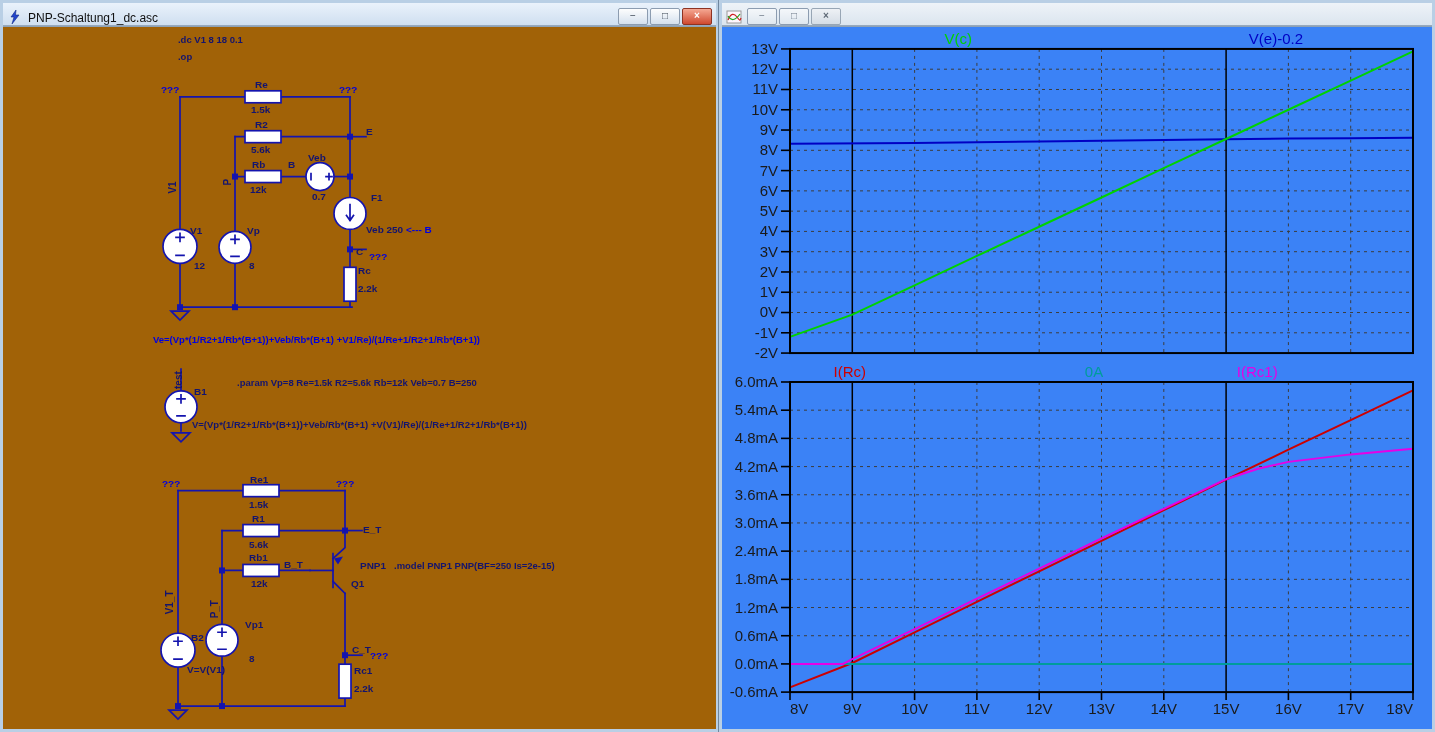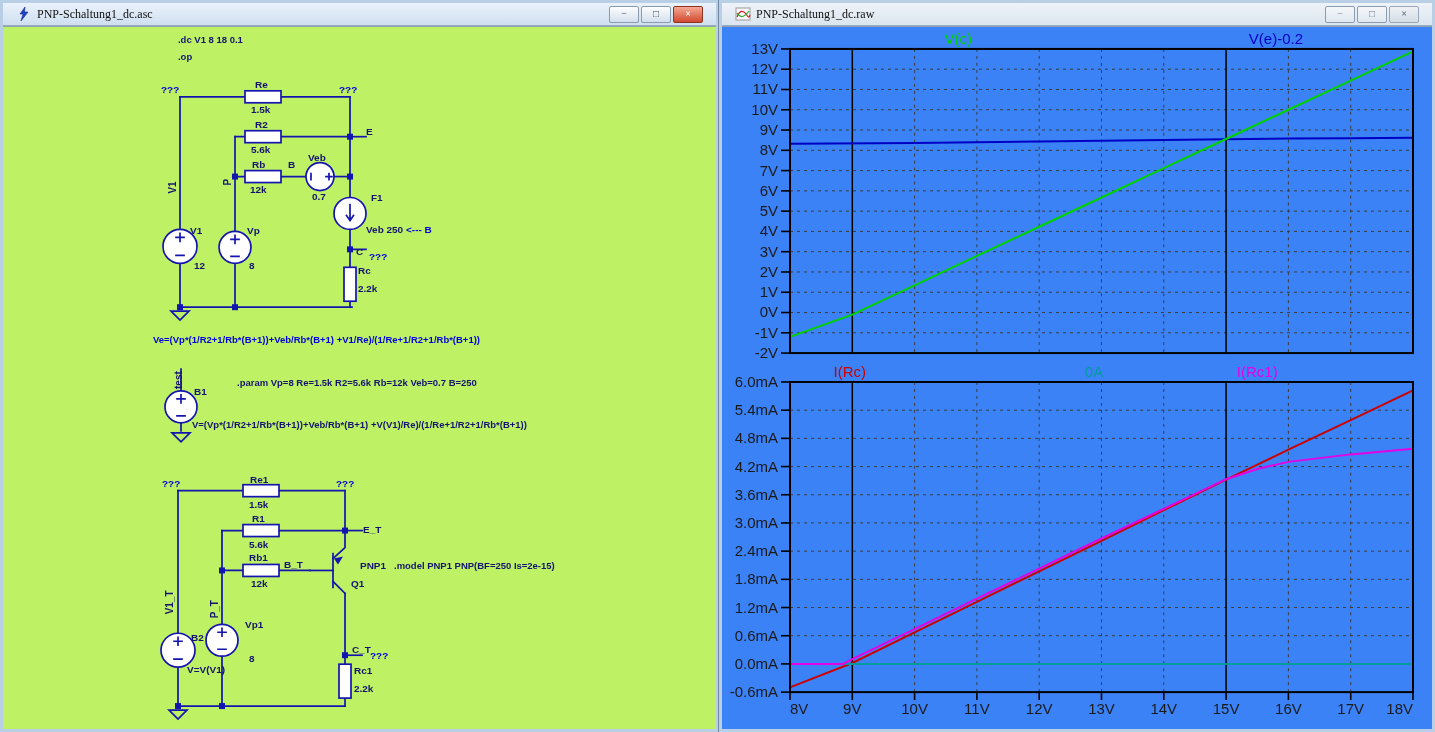--- a/index.html
+++ b/index.html
@@ -1,33 +1,33 @@
 <!DOCTYPE html>
 <html><head>
 <meta charset="utf-8">
 <style>
   html,body{margin:0;padding:0;background:#9db8d2;font-family:"Liberation Sans",sans-serif;}
   .desktop{width:1435px;height:732px;display:flex;overflow:hidden;}
   .window{box-sizing:border-box;height:732px;border:3px solid #b9cfe5;outline:1px solid #70879f;display:flex;flex-direction:column;background:#dce7f2;}
   .window.left{width:719px;}
   .window.right{width:716px;}
-  .titlebar{height:22px;display:flex;align-items:center;padding:0 13px;gap:5px;
-    background:linear-gradient(#eaf2fb,#cfdff0);border-bottom:1px solid #97a9bd;flex:0 0 22px;font-family:Liberation Serif, serif;}
+  .titlebar{height:22px;display:flex;align-items:flex-end;padding:0 4px;gap:5px;
+    background:linear-gradient(#eaf2fb,#cfdff0);border-bottom:1px solid #97a9bd;flex:0 0 22px;}
   .window.inactive .titlebar{background:linear-gradient(#eef3f8,#dbe5ef);}
   .titletext{font-size:12px;color:#101010;white-space:nowrap;flex:1 1 auto;overflow:hidden;}
   .appicon{width:16px;height:16px;flex:0 0 16px;}
   .winbtns{display:flex;gap:2px;flex:0 0 auto;}
   .wbtn{width:28px;height:15px;border:1px solid #8c9cb0;border-radius:2px;
     background:linear-gradient(#fdfdfd,#d4e0ee);color:#3c4654;font-size:10px;line-height:13px;
     text-align:center;cursor:default;user-select:none;}
   .wbtn.close{background:linear-gradient(#f5a893,#d0492f);border-color:#8e3322;color:#fff;font-weight:bold;}
   .window.inactive .wbtn{background:linear-gradient(#f4f7fa,#dfe7ef);color:#6d7a88;}
   .window.inactive .wbtn.close{background:linear-gradient(#eef1f5,#d5dde6);border-color:#98a6b5;color:#5d6875;font-weight:bold;}
   .client{flex:1 1 auto;position:relative;border-top:1px solid #8ea2b6;}
-  .client.schematic{background:#bef264;}
+  .client.schematic{background:#a16207;}
   .client.plot{background:#3b82f6;}
   .client svg{position:absolute;inset:0;width:100%;height:100%;}
   
   .wire{stroke:#1414ae;stroke-width:1.7;fill:none;stroke-linecap:square;}
   .comp{fill:#ffffff;stroke:#1414ae;stroke-width:1.7;}
   .dot{fill:#1414ae;}
   .st{font:bold 10px "Liberation Sans",sans-serif;fill:#14146e;}
   .stf{font:bold 9.5px "Liberation Sans",sans-serif;fill:#0000e0;}
   .std{font:bold 9.5px "Liberation Sans",sans-serif;fill:#14146e;}
   .sb{fill:#0000e0;}
@@ -251,21 +251,20 @@
     </div>
   </div>
 
   <div class="window right inactive">
     <div class="titlebar">
       <svg class="appicon" viewBox="0 0 16 16">
         <rect x="1" y="2" width="14" height="12" fill="#fdf6fd" stroke="#9a9a9a" stroke-width="1"></rect>
         <path d="M2 11 C5 4, 8 4, 11 8 S 14 12, 15 9" fill="none" stroke="#cc2222" stroke-width="1.2"></path>
         <path d="M2 7 C5 12, 9 12, 14 5" fill="none" stroke="#22aa22" stroke-width="1.2"></path>
       </svg>
-      <span class="titletext">PNP-Schaltung1_dc.raw</span>
       <span class="winbtns">
         <span class="wbtn">−</span>
         <span class="wbtn">□</span>
         <span class="wbtn close">×</span>
       </span>
     </div>
     <div class="client plot">
       <svg id="plot-svg" viewBox="722 25 710 704" preserveAspectRatio="none">
           <line x1="781" y1="47" x2="790" y2="47" stroke="#000" stroke-width="1.6"></line>
           <text x="778" y="52" text-anchor="end" class="ptick">13V</text>

